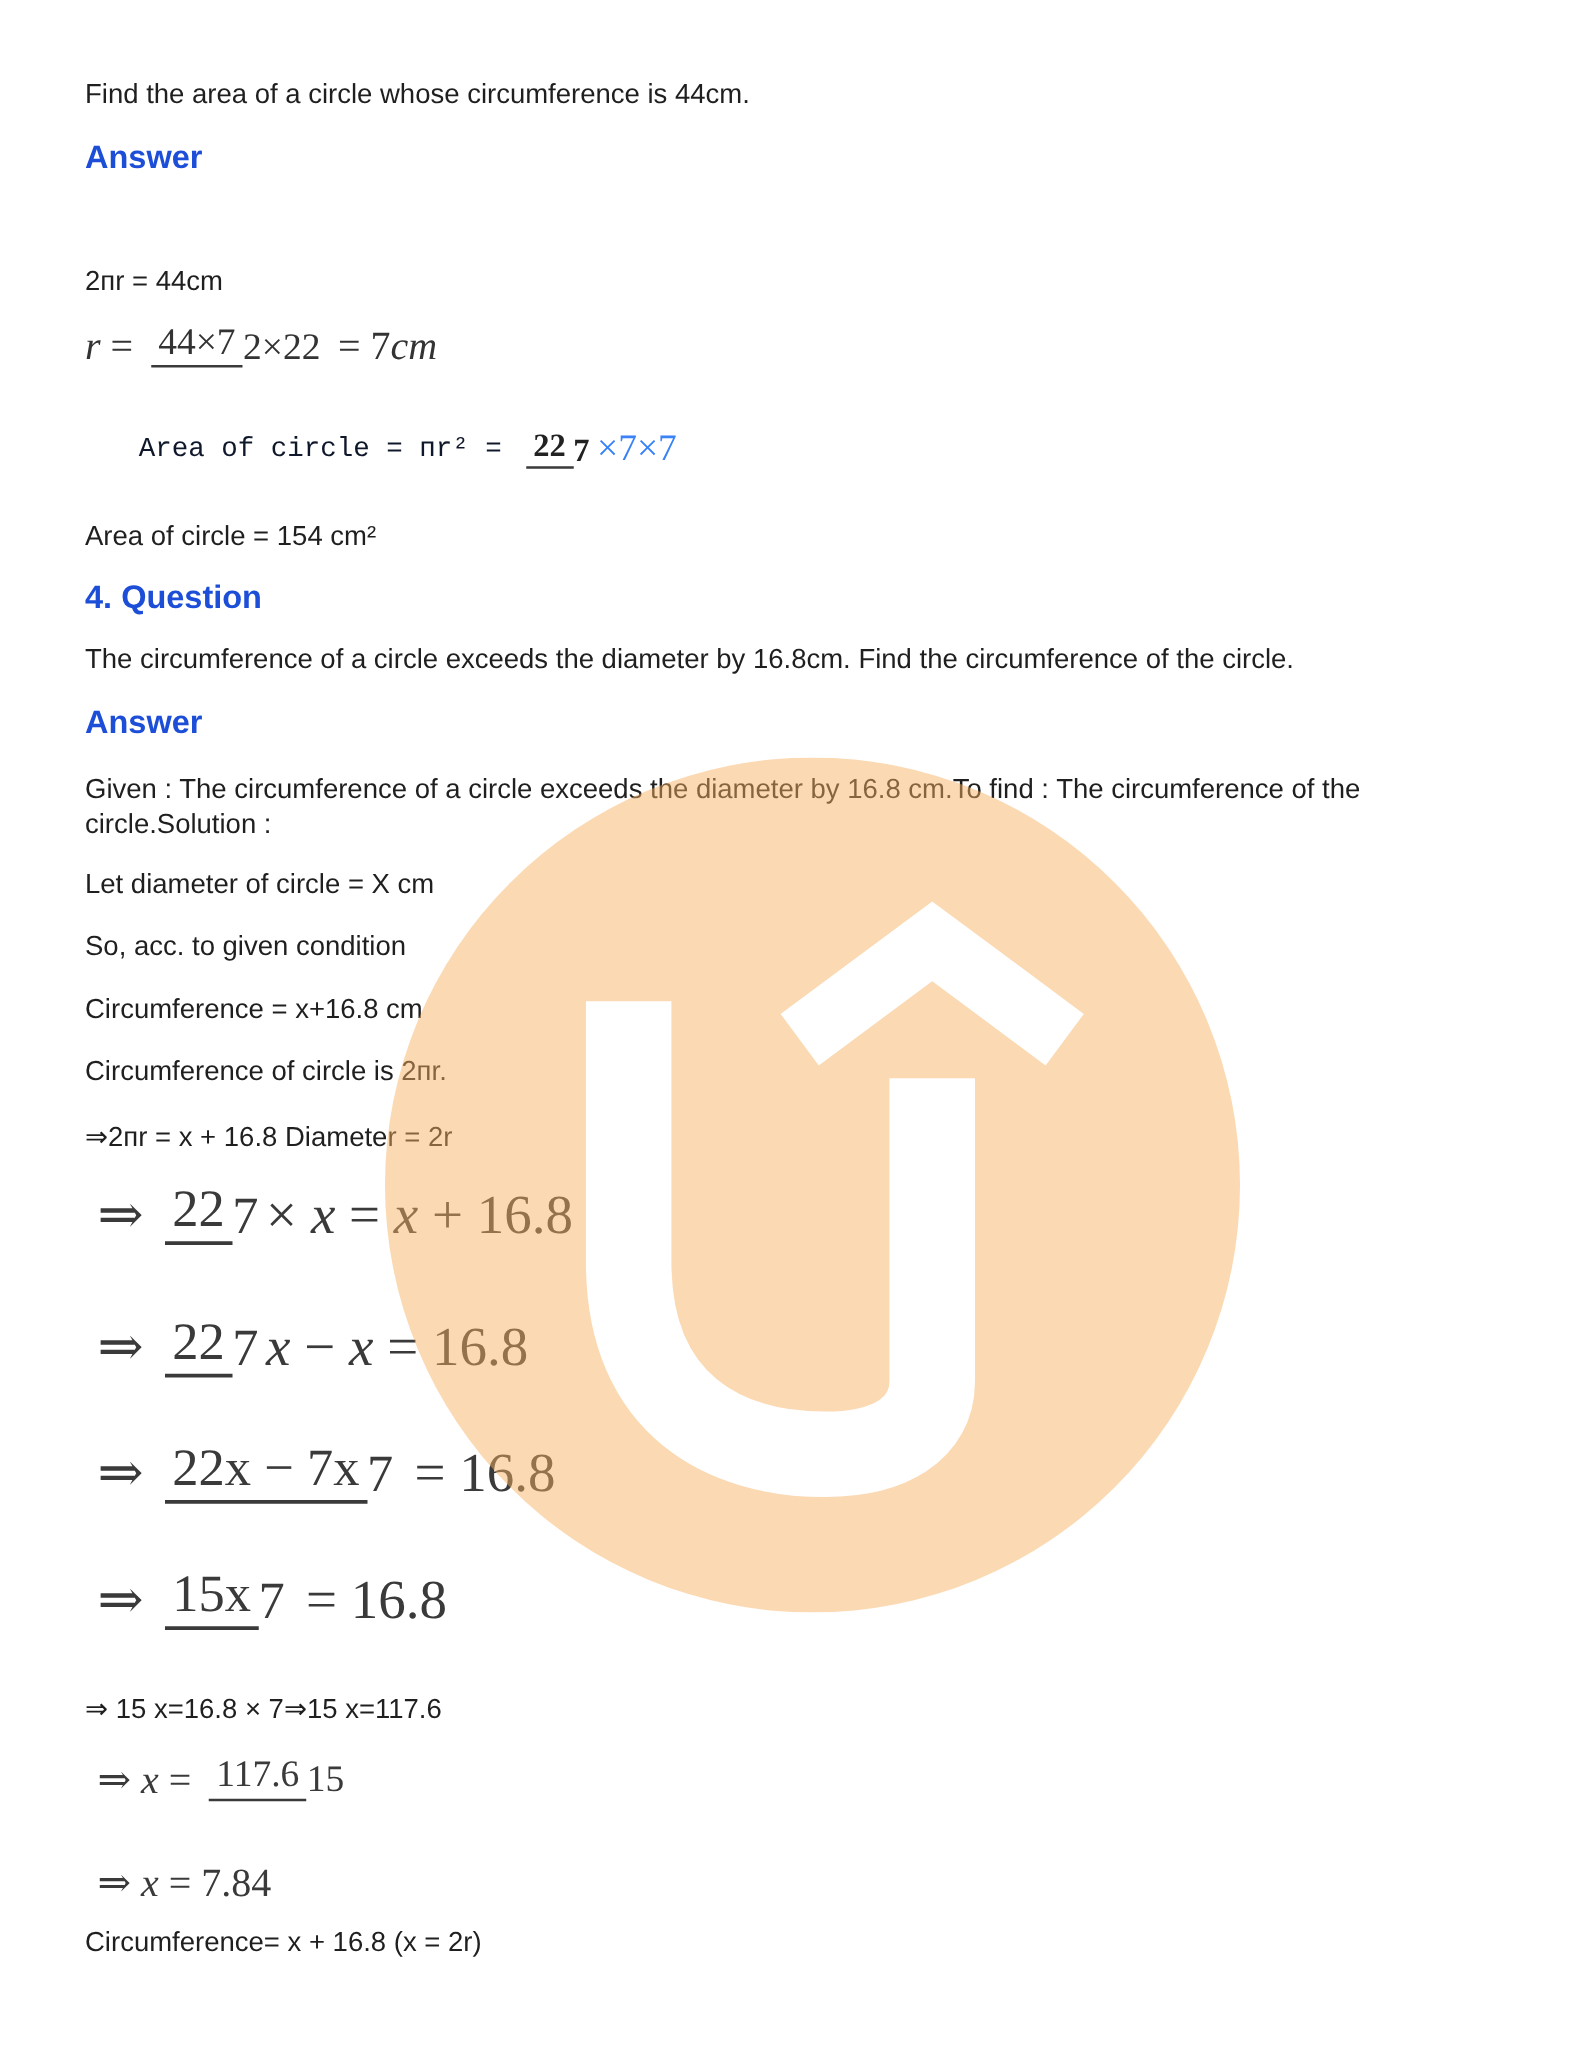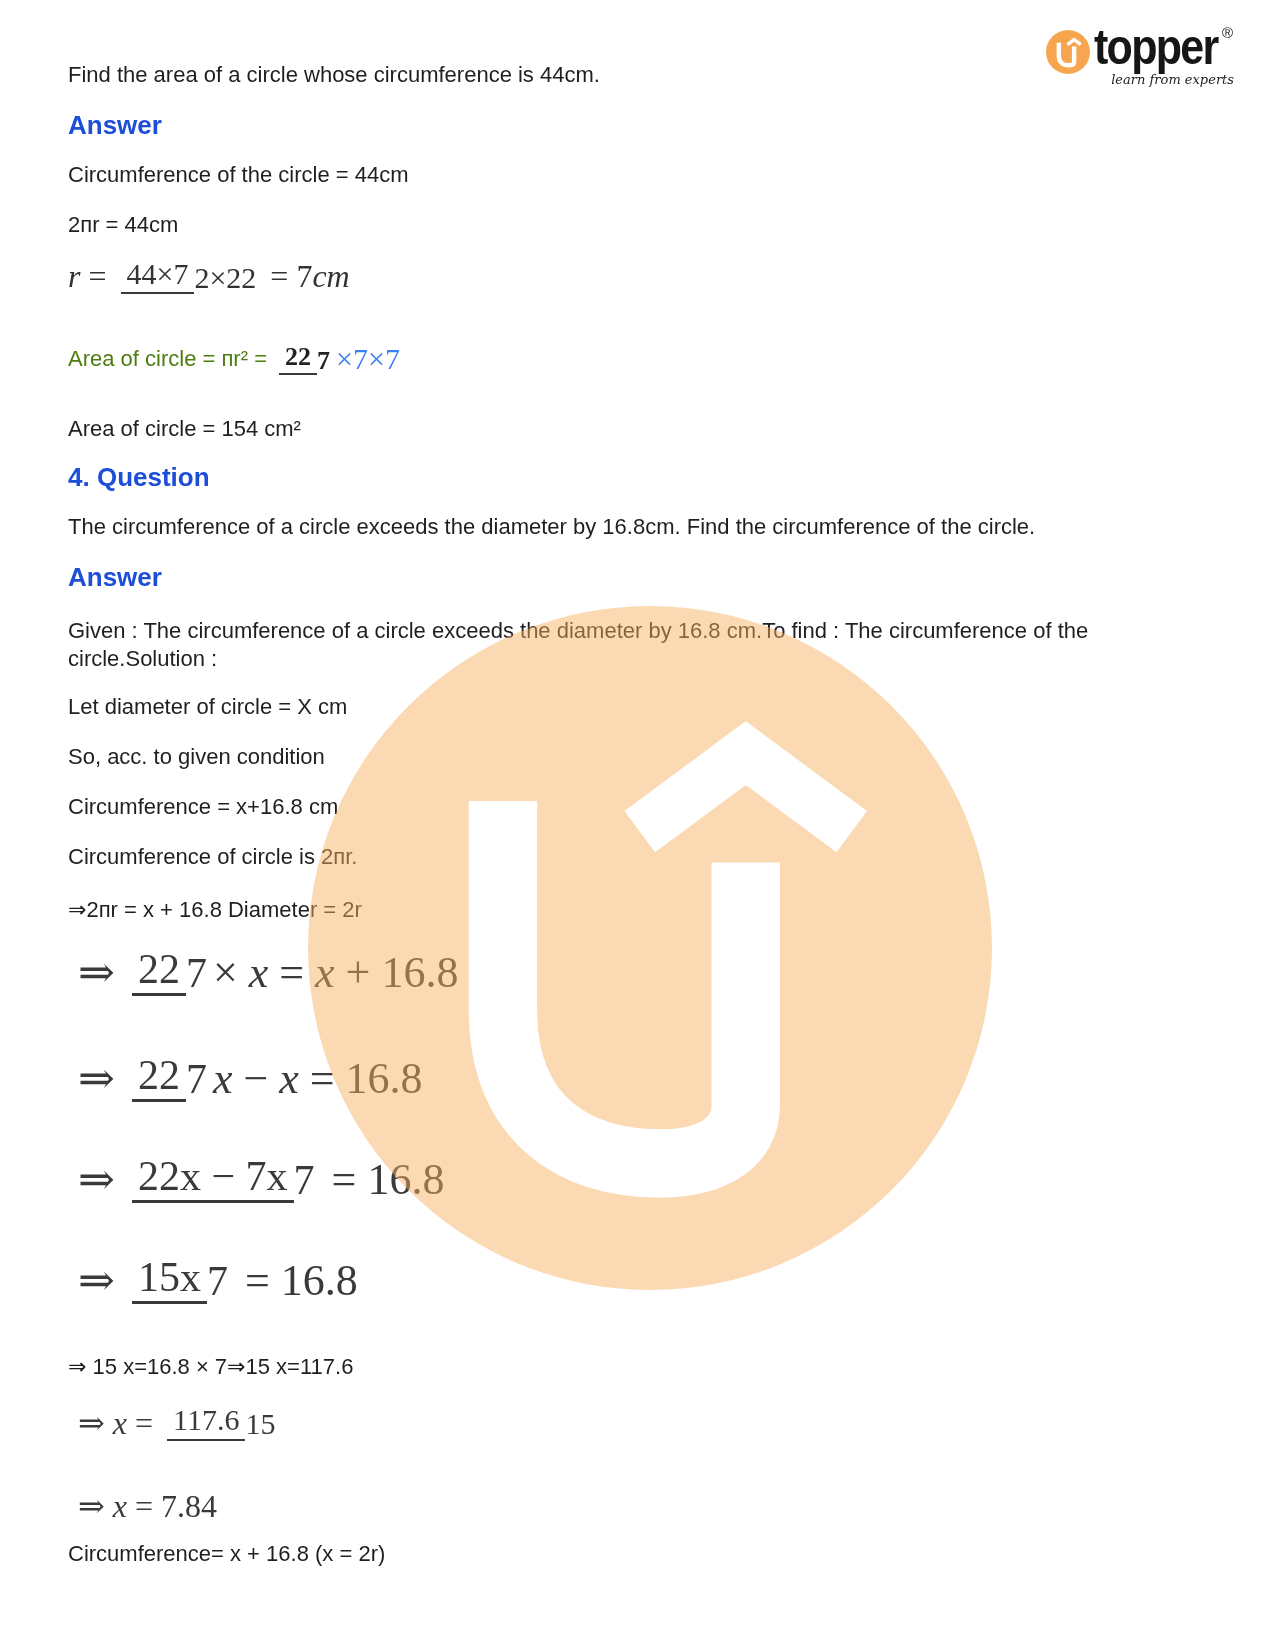--- a/index.html
+++ b/index.html
@@ -24,21 +24,21 @@
   .eq .it  { font-style:italic; }
   .frac { display:inline-flex; align-items:center; margin:0 6px; font-size:42px; line-height:1.02; }
   .frac .num { border-bottom:3px solid #3a3a3a; padding:0 6px 3px 6px; }
   .frac .den { padding-top:3px; }
   .eq-small { font-size:32px; }
   .eq-small .frac { font-size:30px; }
   .eq-small .frac .num { border-bottom-width:2px; }
   .eq-mid { font-size:32px; color:#333; }
   .eq-mid .frac { font-size:30px; }
   .eq-mid .frac .num { border-bottom-width:2px; }
-  .eq .c-sans { font-family:Liberation Sans, sans-serif; font-size:22px; color:#4d7c0f; white-space:pre; }
+  .eq .c-sans { font-family:Liberation Mono, monospace; font-size:22px; color:#0f172a; white-space:pre;margin-left:43px; }
   .eq .c-bf { font-weight:bold; font-size:26px; line-height:1.05; color:#222; }
   .eq .c-bf .num { border-bottom-width:2px; padding-bottom:2px; }
   .eq .c-tail7 { font-size:30px; color:#3b82f6; white-space:pre; }
   
   .watermark { position:absolute; left:308px; top:606px; width:684px; height:684px; z-index:3; pointer-events:none; }
   
   .logo { position:absolute; left:1046px; top:26px; width:200px; height:72px; z-index:4; }
   .logo-mark { position:absolute; left:0; top:4px; width:44px; height:44px; }
   .brand {
     position:absolute; left:48px; top:-8px;
@@ -52,21 +52,20 @@
     font-size:13px; color:#222; white-space:nowrap;
   }
 </style>
 </head>
 <body>
 
 <div class="page">
 
   <p class="t" style="top:62px">Find the area of a circle whose circumference is 44cm.</p>
   <p class="heading" style="top:110px">Answer</p>
-  <p class="t" style="top:162px">Circumference of the circle = 44cm</p>
   <p class="t" style="top:212px">2пr = 44cm</p>
 
   <div class="eq eq-mid" style="top:258px; left:68px">
       <span class="seg it">r</span>
       <span class="seg"> = </span>
       <span class="frac">
         <span class="num">44×7</span>
         <span class="den">2×22</span>
       </span>
       <span class="seg"> = 7</span>
@@ -155,24 +154,14 @@
   <p class="t" style="top:1541px">Circumference= x + 16.8 (x = 2r)</p>
 
   <div class="watermark">
     <svg width="684" height="684" viewBox="0 0 200 200">
       <circle cx="100" cy="100" r="100" fill="#f7af5f" fill-opacity="0.48"></circle>
       <path d="M 57 57 L 57 118 C 57 152 80 163 103 163 C 118 163 128 157 128 146 L 128 75" fill="none" stroke="#ffffff" stroke-width="20"></path>
       <path d="M 97 66 L 128 43 L 159 66" fill="none" stroke="#ffffff" stroke-width="15" stroke-linejoin="miter"></path>
     </svg>
   </div>
 
-  <div class="logo">
-    <svg class="logo-mark" viewBox="0 0 48 48">
-      <circle cx="24" cy="24" r="24" fill="#f7a54e"></circle>
-      <path d="M 14 14 L 14 28 C 14 36 19.5 38.5 24.7 38.5 C 28.3 38.5 30.7 37 30.7 34.5 L 30.7 18" fill="none" stroke="#ffffff" stroke-width="4.8"></path>
-      <path d="M 23.4 16 L 30.7 10.5 L 38 16" fill="none" stroke="#ffffff" stroke-width="3.6" stroke-linejoin="miter"></path>
-    </svg>
-    <span class="brand">topper</span>
-    <span class="reg">®</span>
-    <div class="tagline">learn from experts</div>
-  </div>
 
 </div>
 
 </body></html>

